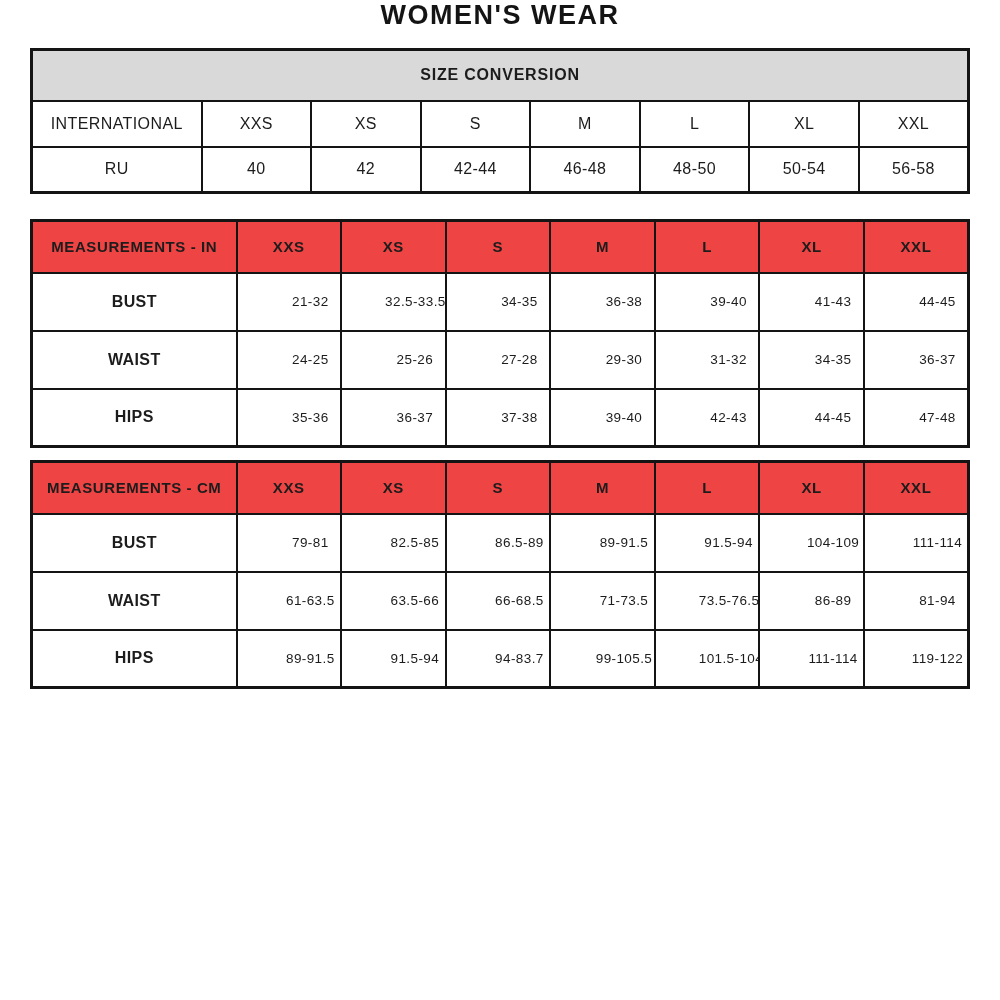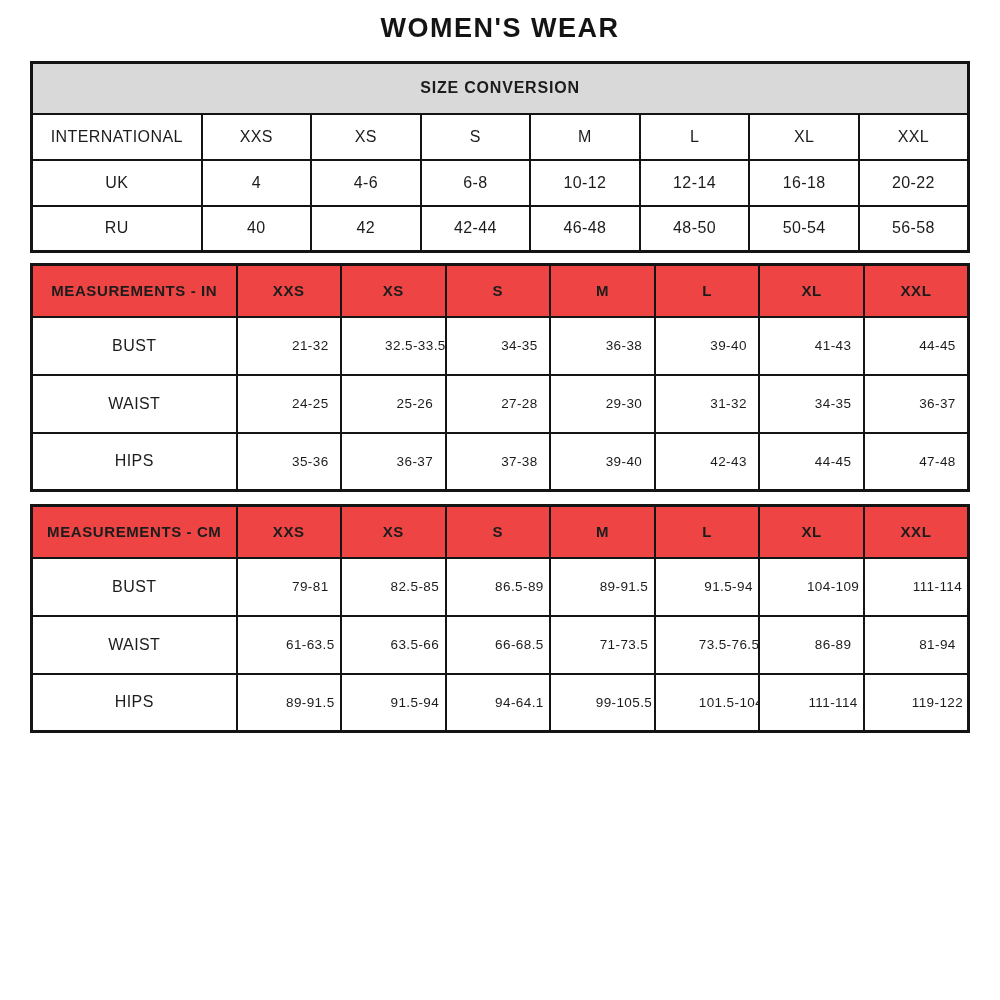--- a/index.html
+++ b/index.html
@@ -8,21 +8,20 @@
     background: #ffffff;
     font-family: "Liberation Sans", sans-serif;
     color: #1c1c1c;
   }
   .page { width: 1000px; height: 1000px; overflow: hidden; }
   .page-title {
     text-align: center;
     font-size: 27px;
     font-weight: 700;
     letter-spacing: 1.5px;
-    padding-top: 13px;
     margin-bottom: 17px;
     color: #141414;
   }
   table {
     border-collapse: collapse;
     table-layout: fixed;
     width: 940px;
     margin: 0 auto;
     border: 3px solid #141414;
   }
@@ -30,21 +29,21 @@
     border: 2px solid #141414;
     text-align: center;
     vertical-align: middle;
     font-weight: 400;
     color: #1c1c1c;
     letter-spacing: 0.4px;
     overflow: hidden;
     white-space: nowrap;
   }
   
-  .tbl-conversion { margin-bottom: 10px; padding-left: 6px; }
+  .tbl-conversion { margin-bottom: 25px; padding-left: 6px; }
   .band-header th {
     background: #d9d9d9;
     height: 51px;
     font-size: 16px;
     font-weight: 700;
     letter-spacing: 0.8px;
   }
   .tbl-conversion tbody tr { height: 46px; }
   .tbl-conversion tbody th,
   .tbl-conversion tbody td { font-size: 16px; }
@@ -55,21 +54,21 @@
   .tbl-measure thead tr {
     height: 52px;
   }
   .tbl-measure thead th {
     background: #ef4444;
     font-size: 15px;
     font-weight: 700;
     letter-spacing: 0.6px;
   }
   .tbl-measure tbody tr { height: 58px; }
-  .tbl-measure tbody th.row-label { font-size: 16px; font-weight: 400; }
+  .tbl-measure tbody th.row-label { font-size: 16px; font-weight: 700; }
   .tbl-measure tbody td { font-size: 13.5px; padding-left: 43px; }
 </style>
 </head>
 <body>
 
 <div class="page">
 
   <h1 class="page-title">WOMEN'S WEAR</h1>
 
   <table class="tbl-conversion">
@@ -91,30 +90,20 @@
     <tbody>
         <tr>
           <th>INTERNATIONAL</th>
           <th>XXS</th>
           <th>XS</th>
           <th>S</th>
           <th>M</th>
           <th>L</th>
           <th>XL</th>
           <th>XXL</th>
-        </tr>
-        <tr>
-          <th class="row-label">UK</th>
-          <td>4</td>
-          <td>4-6</td>
-          <td>6-8</td>
-          <td>10-12</td>
-          <td>12-14</td>
-          <td>16-18</td>
-          <td>20-22</td>
         </tr>
         <tr>
           <th class="row-label">RU</th>
           <td>40</td>
           <td>42</td>
           <td>42-44</td>
           <td>46-48</td>
           <td>48-50</td>
           <td>50-54</td>
           <td>56-58</td>
@@ -220,21 +209,21 @@
           <td>66-68.5</td>
           <td>71-73.5</td>
           <td>73.5-76.5</td>
           <td>86-89</td>
           <td>81-94</td>
         </tr>
         <tr>
           <th class="row-label">HIPS</th>
           <td>89-91.5</td>
           <td>91.5-94</td>
-          <td>94-64.1</td>
+          <td>94-83.7</td>
           <td>99-105.5</td>
           <td>101.5-104</td>
           <td>111-114</td>
           <td>119-122</td>
         </tr>
       </tbody>
   </table>
 
 </div>
 

